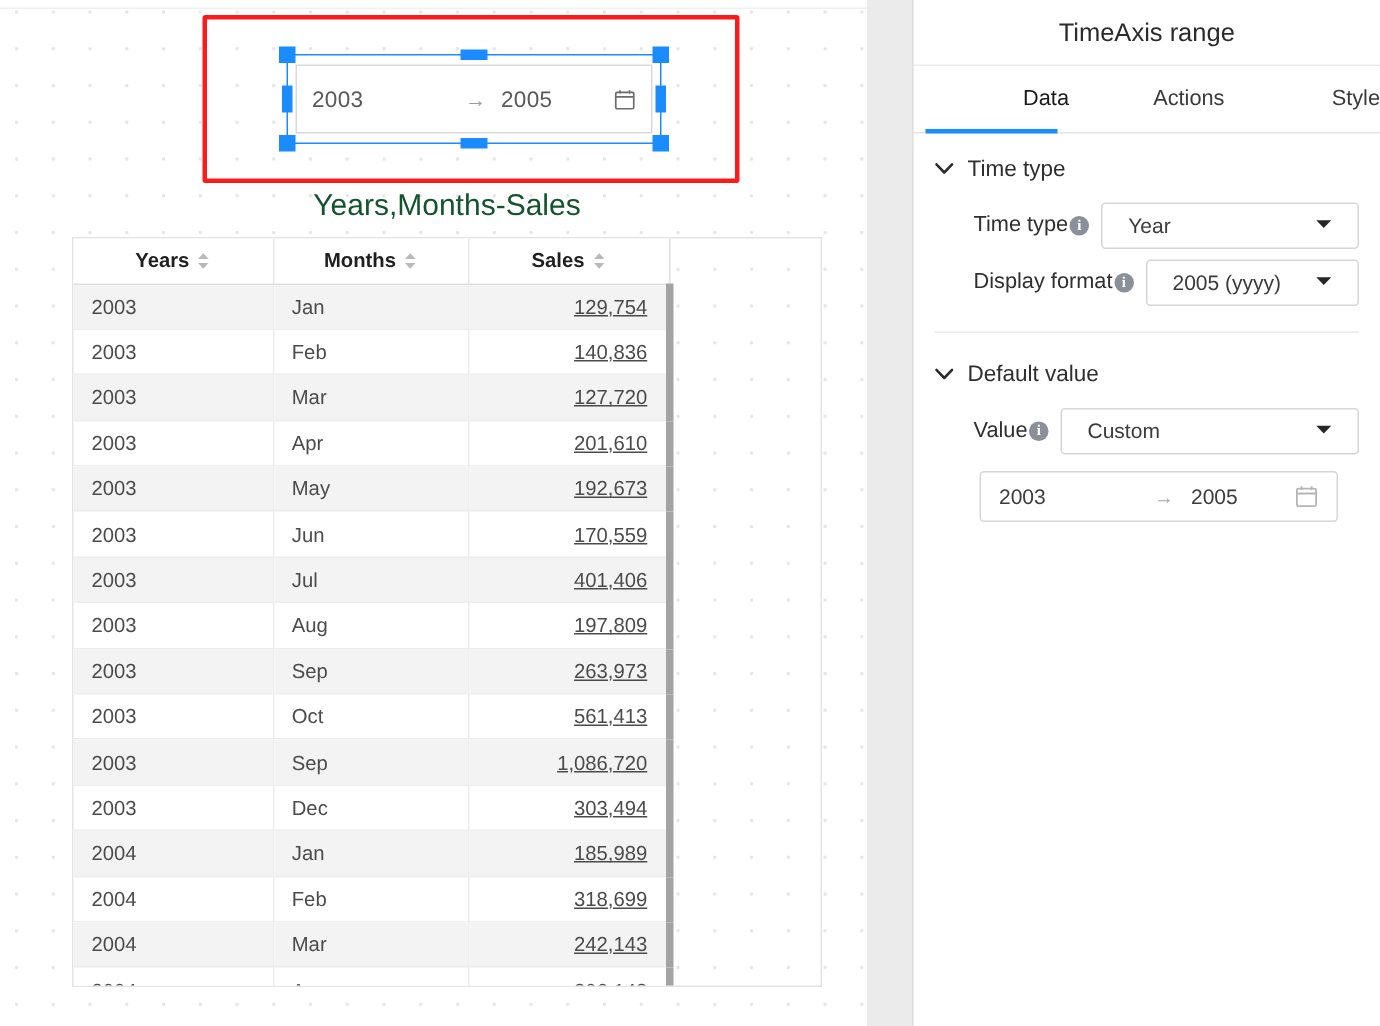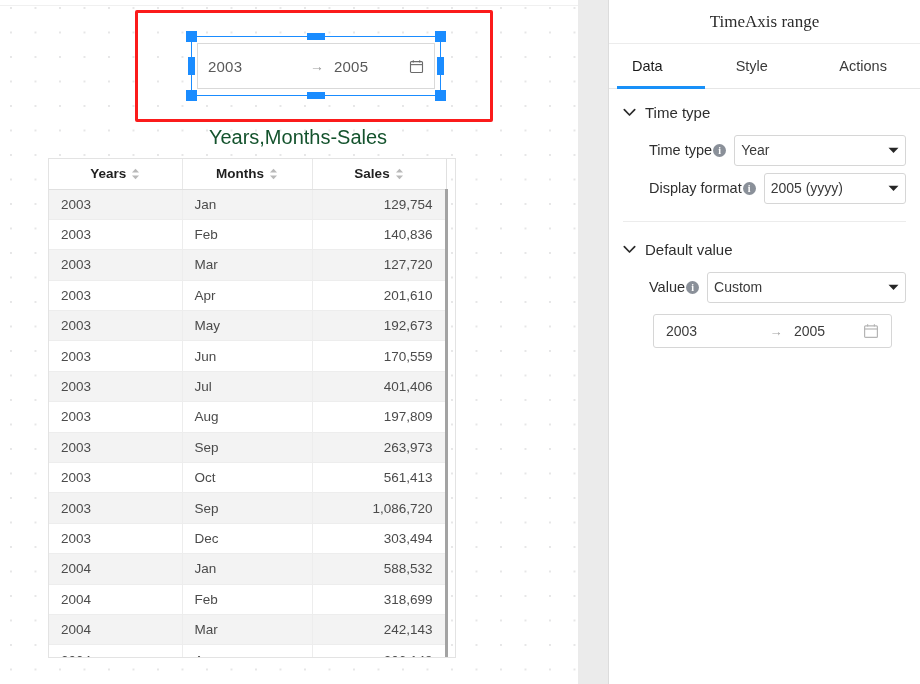--- a/index.html
+++ b/index.html
@@ -109,21 +109,21 @@
     text-align: center;
     font-size: 20px;
     color: #14532d;
     z-index: 2;
   }
 
   
   .tbl-container {
     position: absolute;
     left: 48px; top: 158px;
-    width: 408px;
+    width: 500px;
     height: 500px;
     border: 1px solid #e3e3e3;
     background: transparent;
     overflow: hidden;
     z-index: 2;
   }
   table.grid {
     border-collapse: collapse;
     width: 397px;
     background: #ffffff;
@@ -146,21 +146,21 @@
   table.grid td {
     height: 30.4px;
     font-size: 13.5px;
     color: #4b4b4b;
     border-bottom: 1px solid #ededed;
     border-right: 1px solid #ededed;
     padding: 0 12px;
     white-space: nowrap;
     overflow: hidden;
   }
-  table.grid td:last-child { border-right: 3px solid #a3a3a3; }
+  table.grid td:last-child { border-right: 5px solid #a3a3a3; text-decoration: underline; }
   table.grid tr.alt td { background: #f3f3f3; }
   table.grid tr:not(.alt) td { background: #ffffff; }
   .c-num { text-align: right; }
   .col-y { width: 133px; }
   .col-m { width: 130px; }
   .col-s { width: 134px; }
 
   
   .gutter {
     width: 30px;
@@ -175,31 +175,30 @@
     background: #ffffff;
     border-left: 1px solid #dcdcdc;
     position: relative;
   }
   .panel-title {
     height: 44px;
     display: flex; align-items: center; justify-content: center;
     font-size: 17px;
     color: #2b2b2b;
     border-bottom: 1px solid #ececec;
-    font-family: Liberation Serif, serif;
   }
   .tabs {
     display: flex;
     height: 45px;
     border-bottom: 1px solid #e6e6e6;
     position: relative;
   }
   .tab {
     flex: 1;
-    display: flex; align-items: center; justify-content: flex-start;
+    display: flex; align-items: center; justify-content: flex-end;
     font-size: 14.5px;
     color: #3a3a3a;
     cursor: pointer;
     position: relative;
     padding-left: 23px;
   }
   .tab.active { color: #1a1a1a; }
   .tab.active::after {
     content: "";
     position: absolute;
@@ -256,21 +255,21 @@
   }
   .select {
     margin-left: 8px;
     flex: 1;
     height: 31px;
     border: 1px solid #d6d6d6;
     border-radius: 3px;
     background: #fff;
     display: flex;
     align-items: center;
-    padding: 0 6px;
+    padding: 0 17px;
     font-size: 14px;
     color: #3a3a3a;
     cursor: pointer;
   }
   .select .caret {
     margin-left: auto;
     color: #262626;
     font-size: 10px;
   }
   .divider {
@@ -437,21 +436,21 @@
               <td class="c-num">1,086,720</td>
             </tr>
             <tr>
               <td>2003</td>
               <td>Dec</td>
               <td class="c-num">303,494</td>
             </tr>
             <tr class="alt">
               <td>2004</td>
               <td>Jan</td>
-              <td class="c-num">588,532</td>
+              <td class="c-num">185,989</td>
             </tr>
             <tr>
               <td>2004</td>
               <td>Feb</td>
               <td class="c-num">318,699</td>
             </tr>
             <tr class="alt">
               <td>2004</td>
               <td>Mar</td>
               <td class="c-num">242,143</td>
@@ -469,24 +468,24 @@
   <div class="gutter"></div>
 
   <div class="panel">
     <div class="panel-title">TimeAxis range</div>
 
     <div class="tabs">
       <div class="tab active">
           <span>Data</span>
         </div>
       <div class="tab">
+          <span>Actions</span>
+        </div>
+      <div class="tab">
           <span>Style</span>
-        </div>
-      <div class="tab">
-          <span>Actions</span>
         </div>
     </div>
 
     <div class="sec">
       <div class="sec-head">
         <span class="chev">
           <svg width="13" height="9" viewBox="0 0 13 9">
               <path d="M1.3 1.6 L6.5 7 L11.7 1.6" stroke="#2b2b2b" stroke-width="1.7" fill="none" stroke-linecap="round" stroke-linejoin="round"></path>
             </svg>
         </span>

